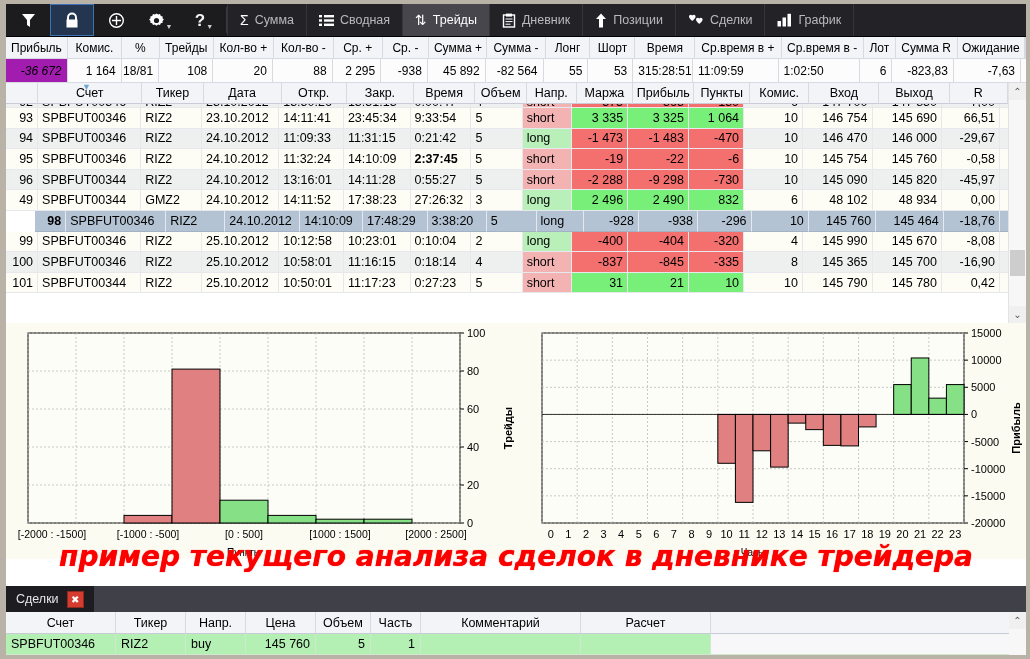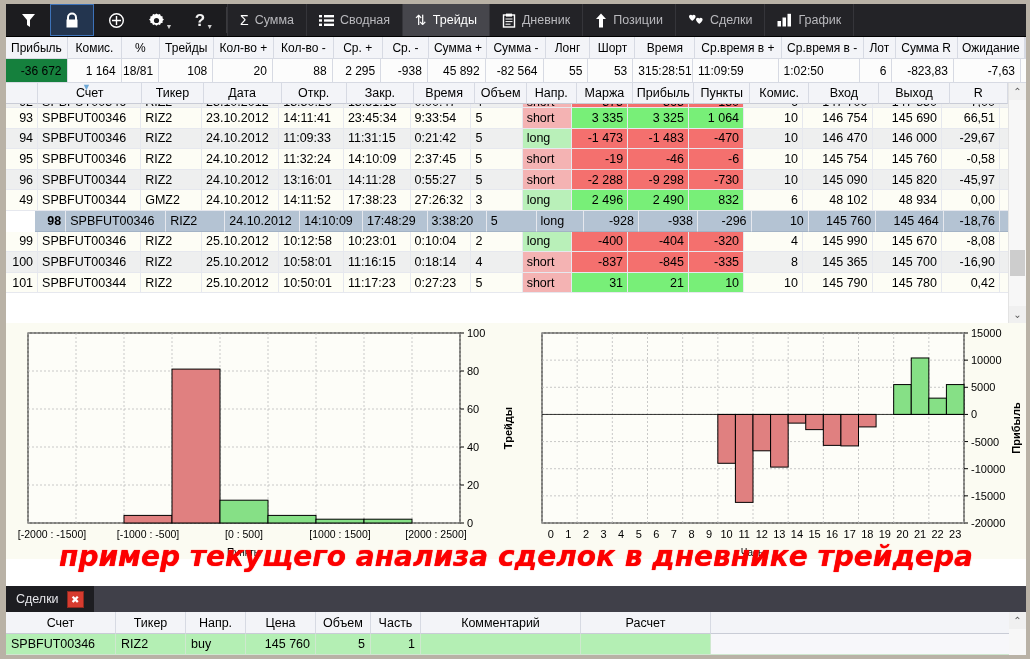--- a/index.html
+++ b/index.html
@@ -31,21 +31,21 @@
   
   .sum-head,.sum-row{display:flex;}
   .sum-head{background:#f3f4f8;height:22px;}
   .sum-row{background:#fcfcfc;height:24px;}
   .sum-head div,.sum-row div{
     border-right:1px solid #d7dae3;border-bottom:1px solid #d7dae3;
     box-sizing:border-box;display:flex;align-items:center;
     justify-content:center;overflow:hidden;white-space:nowrap;font-size:12px;}
   .sum-row div{justify-content:flex-end;padding-right:5px;background:#fcfcfc;}
   .sum-row div.lft{justify-content:flex-start;padding-left:5px;padding-right:0;}
-  .sum-row div.neg{background:#15803d;}
+  .sum-row div.neg{background:#a21caf;font-style:italic;}
 
   
   .grid-wrap{position:relative;height:240px;background:#fff;display:flex;}
   .grid{flex:1;overflow:hidden;position:relative;}
   .g-head{display:flex;height:21px;background:#f3f4f8;position:relative;}
   .g-head div{border-right:1px solid #d7dae3;border-bottom:1px solid #c9ccd6;
      box-sizing:border-box;display:flex;align-items:center;justify-content:center;
      font-size:12.5px;white-space:nowrap;overflow:hidden;}
   .g-row{display:flex;height:20.6px;}
   .g-row div{border-right:1px solid #e6e8ee;border-bottom:1px solid #e6e8ee;
@@ -325,25 +325,25 @@
             <div class="num" style="width: 60px;">-29,67</div>
             <div style="flex: 1 1 0%; border-right: none;"></div>
           </div>
           <div class="g-row odd">
             <div class="num idx" style="width: 33px;">95</div>
             <div style="width: 107px;">SPBFUT00346</div>
             <div style="width: 63px;">RIZ2</div>
             <div style="width: 80px;">24.10.2012</div>
             <div style="width: 67px;">11:32:24</div>
             <div style="width: 69px;">14:10:09</div>
-            <div style="width: 63px;">2:37:45</div>
+            <div style="width: 63px; font-weight: bold;">2:37:45</div>
             <div style="width: 53px;">5</div>
             <div class="c-lred" style="width: 51px;">short</div>
             <div class="num c-red" style="width: 58px; padding-left: 8px;">-19</div>
-            <div class="num c-red" style="width: 63px;">-46</div>
+            <div class="num c-red" style="width: 63px;">-22</div>
             <div class="num c-red" style="width: 57px;">-6</div>
             <div class="num" style="width: 61px;">10</div>
             <div class="num" style="width: 72px;">145 754</div>
             <div class="num" style="width: 72px;">145 760</div>
             <div class="num" style="width: 60px;">-0,58</div>
             <div style="flex: 1 1 0%; border-right: none;"></div>
           </div>
           <div class="g-row even">
             <div class="num idx" style="width: 33px;">96</div>
             <div style="width: 107px;">SPBFUT00344</div>

